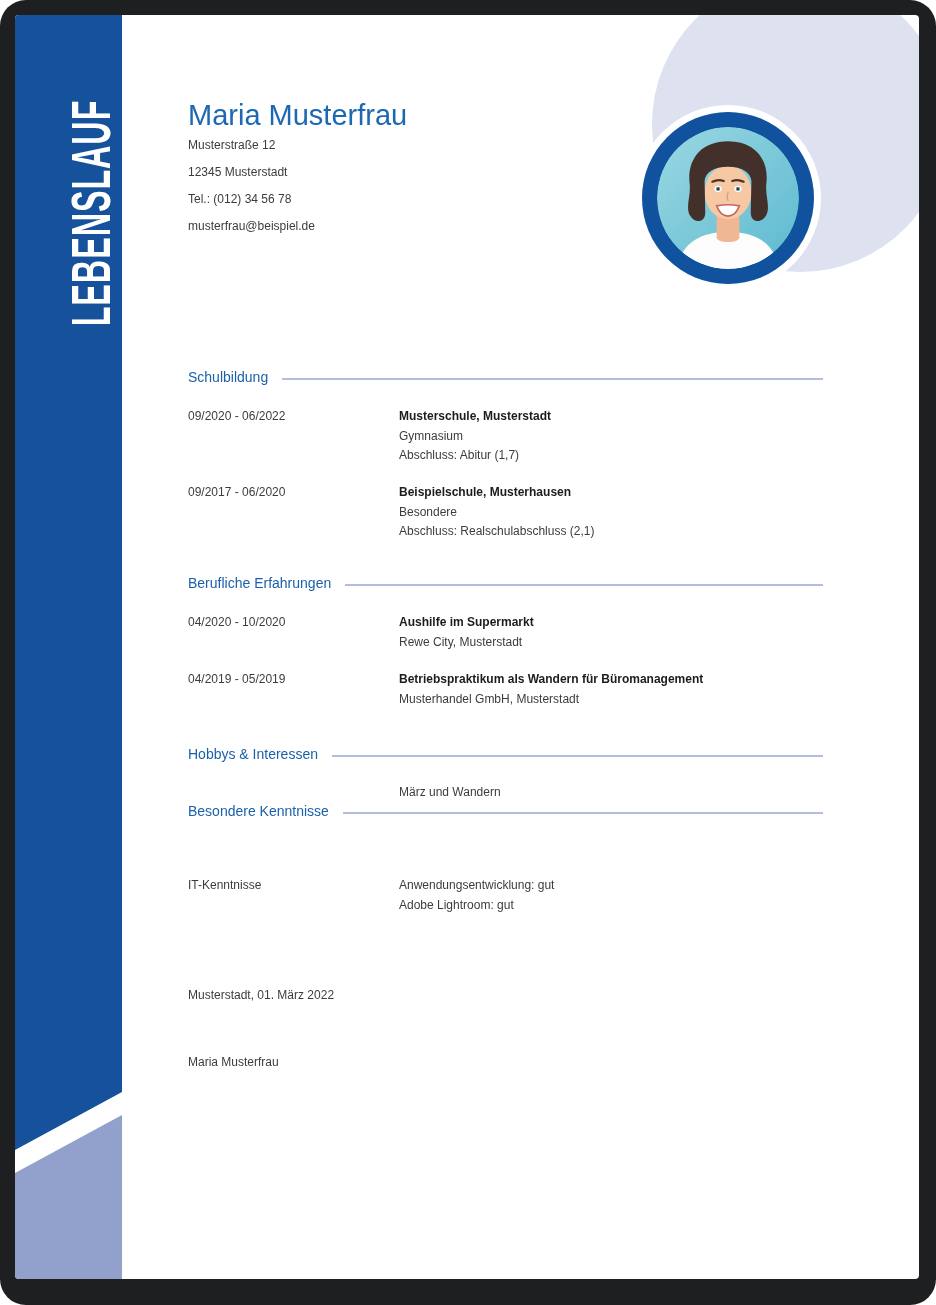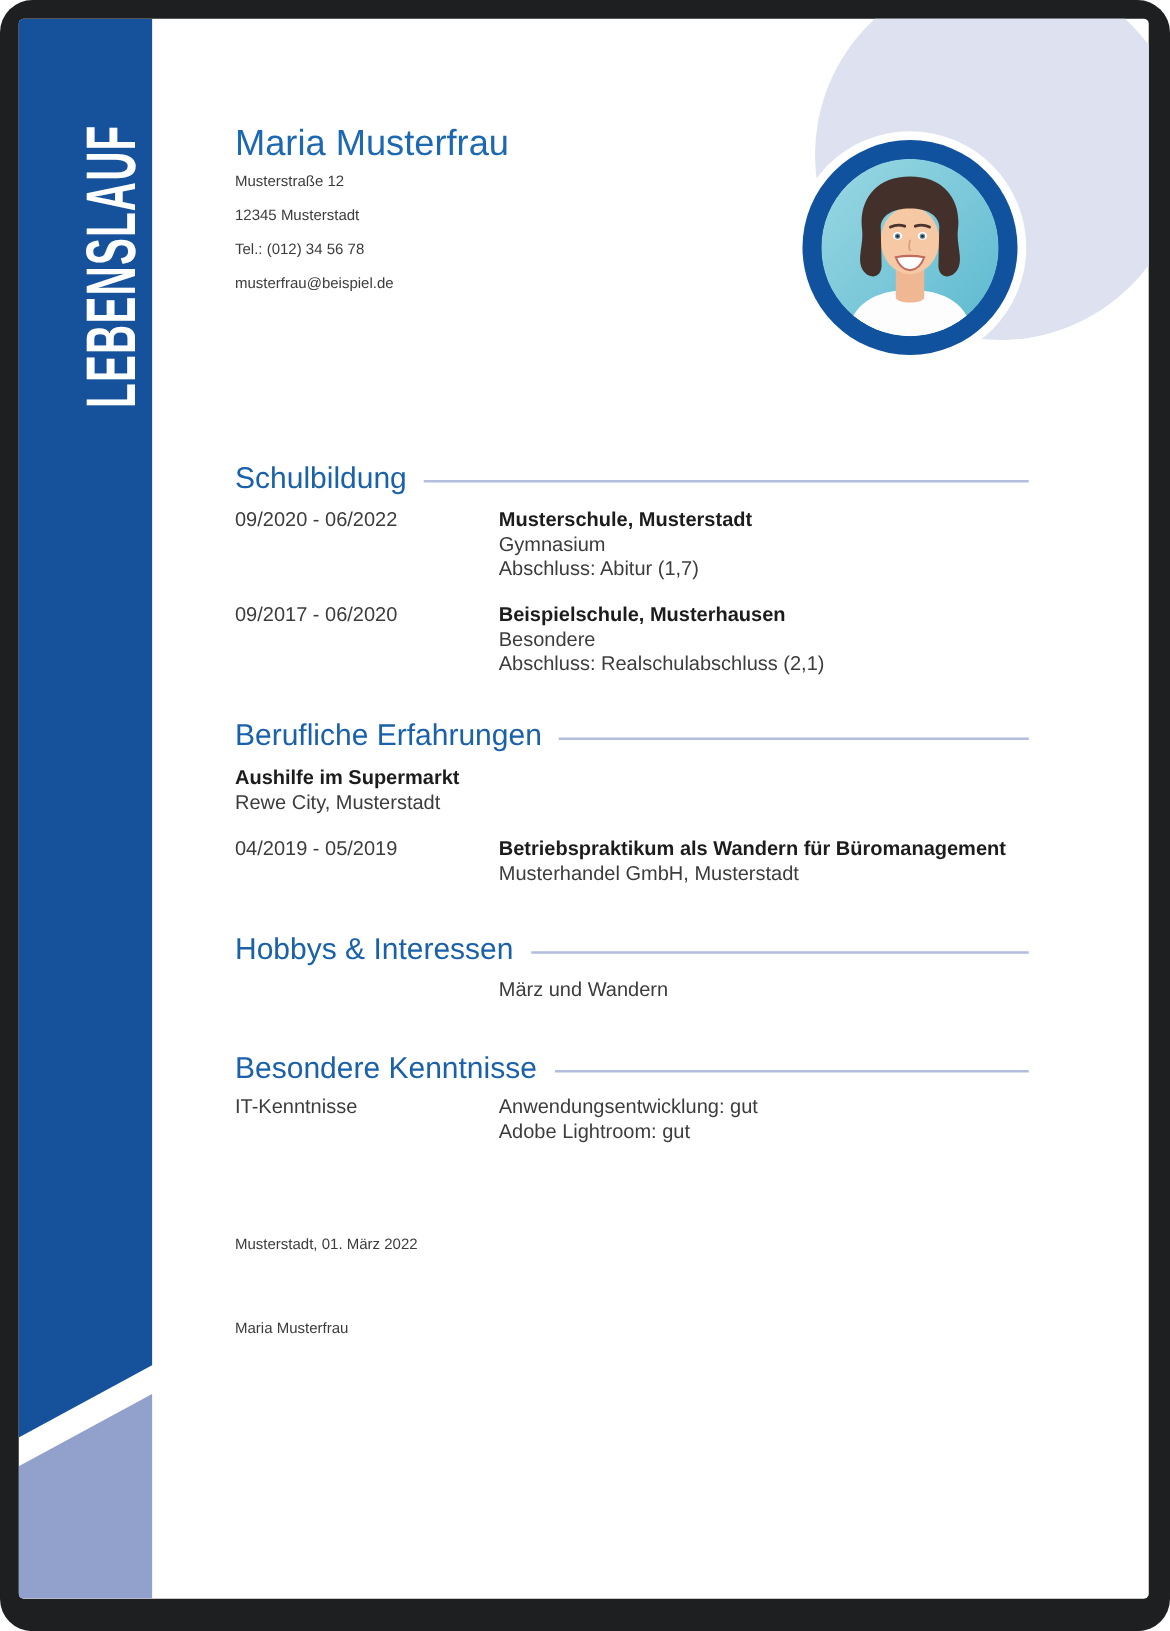--- a/index.html
+++ b/index.html
@@ -27,24 +27,24 @@
   .photo-ring{width:172px;height:172px;border-radius:50%;background:#11529e;
               display:flex;align-items:center;justify-content:center;}
   .avatar{width:142px;height:142px;border-radius:50%;display:block;}
 
   
   .name{position:absolute;left:173px;top:84px;margin:0;font-size:29px;font-weight:500;color:#1c68b2;}
   .addr{position:absolute;left:173px;top:117px;font-size:12px;line-height:27px;color:#3c3c3c;}
 
   
   .sec{position:absolute;left:173px;width:635px;display:flex;align-items:center;}
-  .sec-t{font-size:24px;font-weight:500;color:#1a61aa;white-space:nowrap;}
+  .sec-t{font-size:14px;font-weight:500;color:#1a61aa;white-space:nowrap;}
   .sec-line{flex:1;height:2px;background:#b3bddc;margin-left:14px;margin-top:4px;}
 
-  .row{position:absolute;left:173px;width:635px;display:flex;font-size:16px;line-height:19.5px;}
+  .row{position:absolute;left:173px;width:635px;display:flex;font-size:12px;line-height:19.5px;}
   .col-date{width:211px;flex-shrink:0;color:#3c3c3c;}
   .col-desc{flex:1;color:#3c3c3c;}
   .entry-title{font-weight:bold;color:#1c1c1c;}
 
   .foot{position:absolute;left:173px;font-size:12px;color:#3c3c3c;}
 </style>
 </head>
 <body>
 
 <div class="canvas">
@@ -116,20 +116,21 @@
         <div>Besondere</div>
         <div>Abschluss: Realschulabschluss (2,1)</div>
       </div>
     </div>
 
     <div class="sec" style="top:560px">
       <span class="sec-t">Berufliche Erfahrungen</span>
       <span class="sec-line"></span>
     </div>
     <div class="row" style="top:598px">
+      <div class="col-date">04/2020 - 10/2020</div>
       <div class="col-desc">
         <div class="entry-title">Aushilfe im Supermarkt</div>
         <div>Rewe City, Musterstadt</div>
       </div>
     </div>
     <div class="row" style="top:655px">
       <div class="col-date">04/2019 - 05/2019</div>
       <div class="col-desc">
         <div class="entry-title">Betriebspraktikum als Wandern für Büromanagement</div>
         <div>Musterhandel GmbH, Musterstadt</div>
@@ -140,21 +141,21 @@
       <span class="sec-t">Hobbys &amp; Interessen</span>
       <span class="sec-line"></span>
     </div>
     <div class="row" style="top:768px">
       <div class="col-date"></div>
       <div class="col-desc">
         <div>März und Wandern</div>
       </div>
     </div>
 
-    <div class="sec" style="top:826px">
+    <div class="sec" style="top:788px">
       <span class="sec-t">Besondere Kenntnisse</span>
       <span class="sec-line"></span>
     </div>
     <div class="row" style="top:861px">
       <div class="col-date">IT-Kenntnisse</div>
       <div class="col-desc">
         <div>Anwendungsentwicklung: gut</div>
         <div>Adobe Lightroom: gut</div>
       </div>
     </div>

